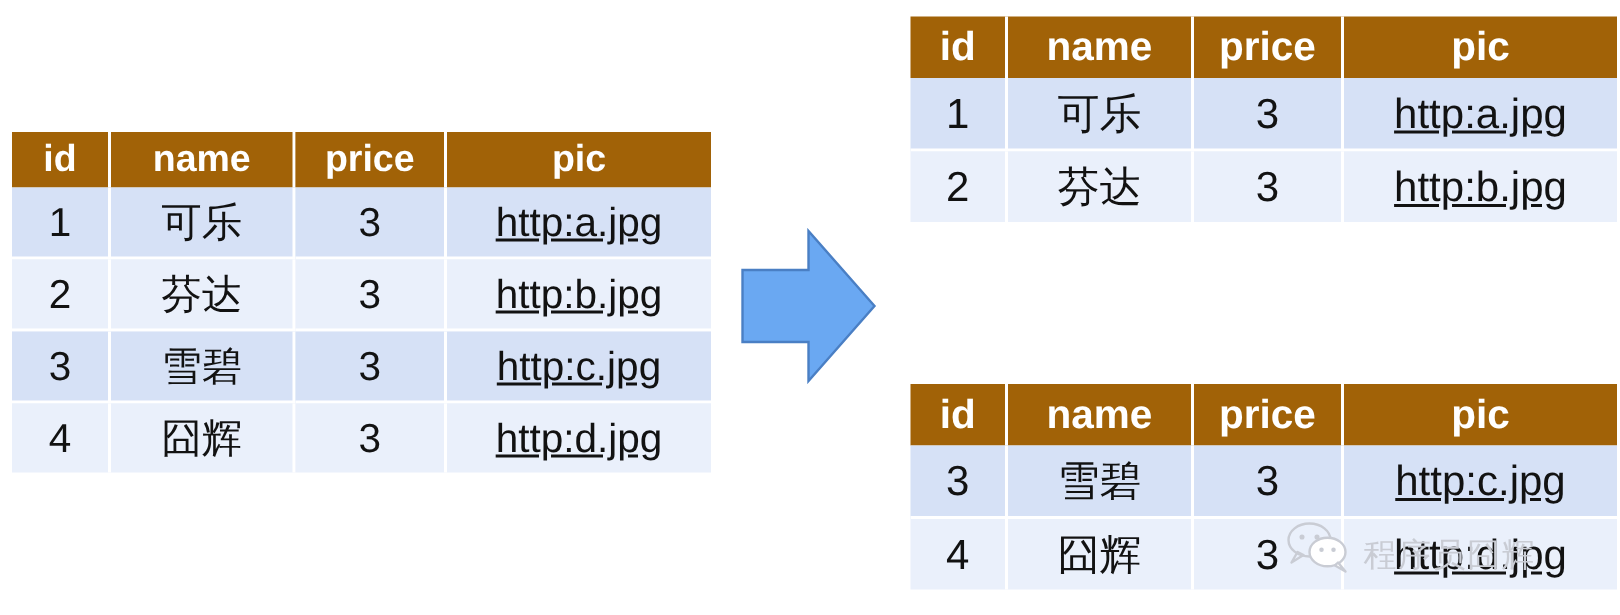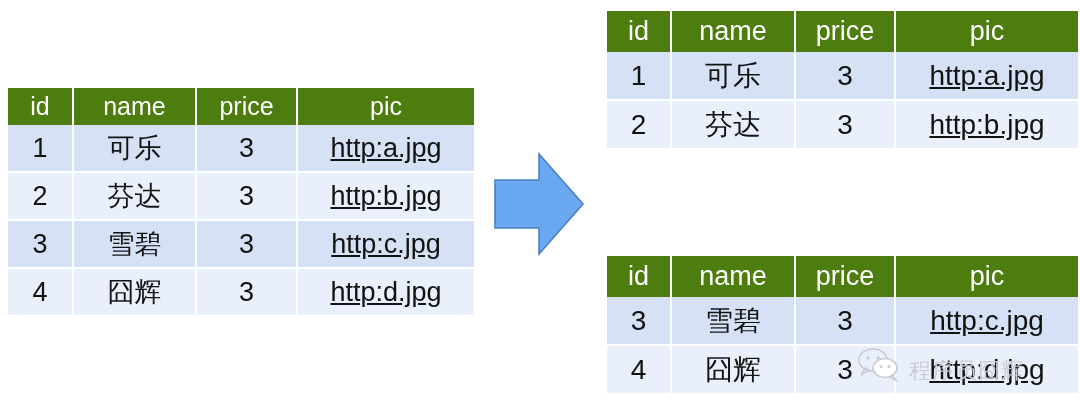--- a/index.html
+++ b/index.html
@@ -34,23 +34,23 @@
   .tbl th, .tbl td {
     padding: 0;
     margin: 0;
     text-align: center;
     vertical-align: middle;
     font-weight: normal;
     white-space: nowrap;
     overflow: visible;
   }
   .tbl thead th {
-    background: #4d7c0f;
+    background: #a16207;
     color: #ffffff;
-    font-weight: normal;
+    font-weight: bold;
     border-right: 2px solid #ffffff;
   }
   .tbl thead th:last-child { border-right: none; }
 
   .tbl tbody td {
     color: #121212;
     border-right: 2px solid #ffffff;
     border-bottom: 2px solid #ffffff;
   }
   .tbl tbody td:last-child { border-right: none; text-decoration: underline; }

